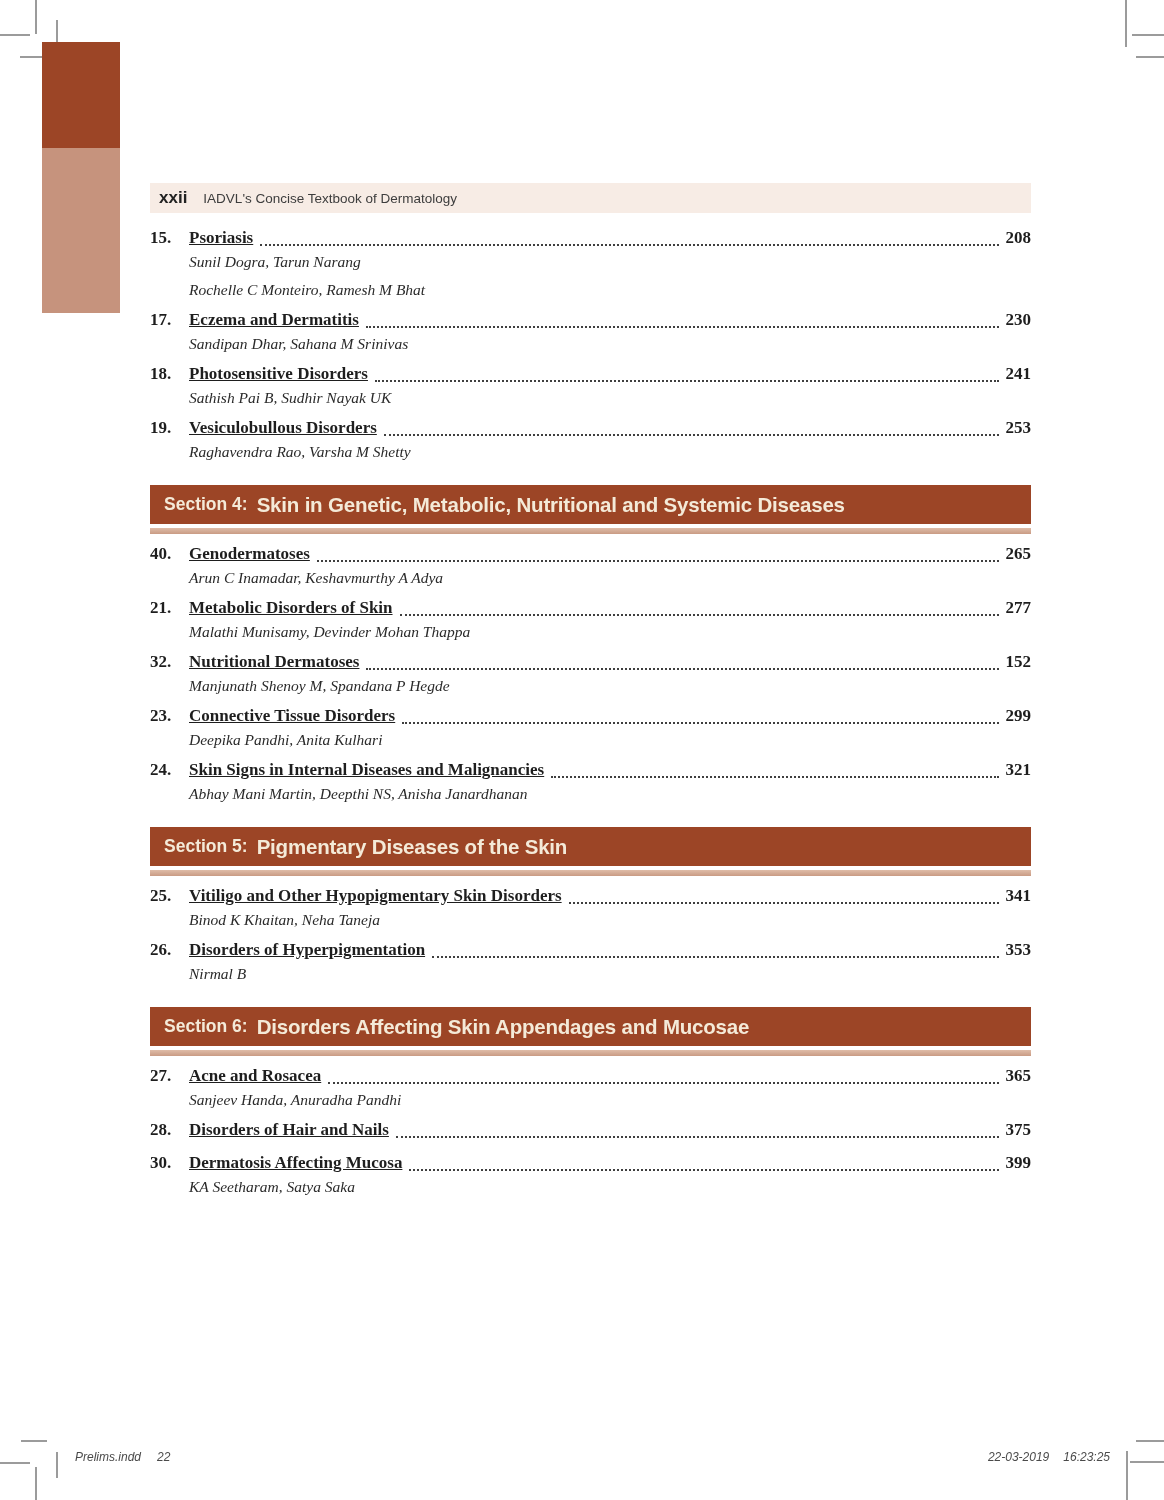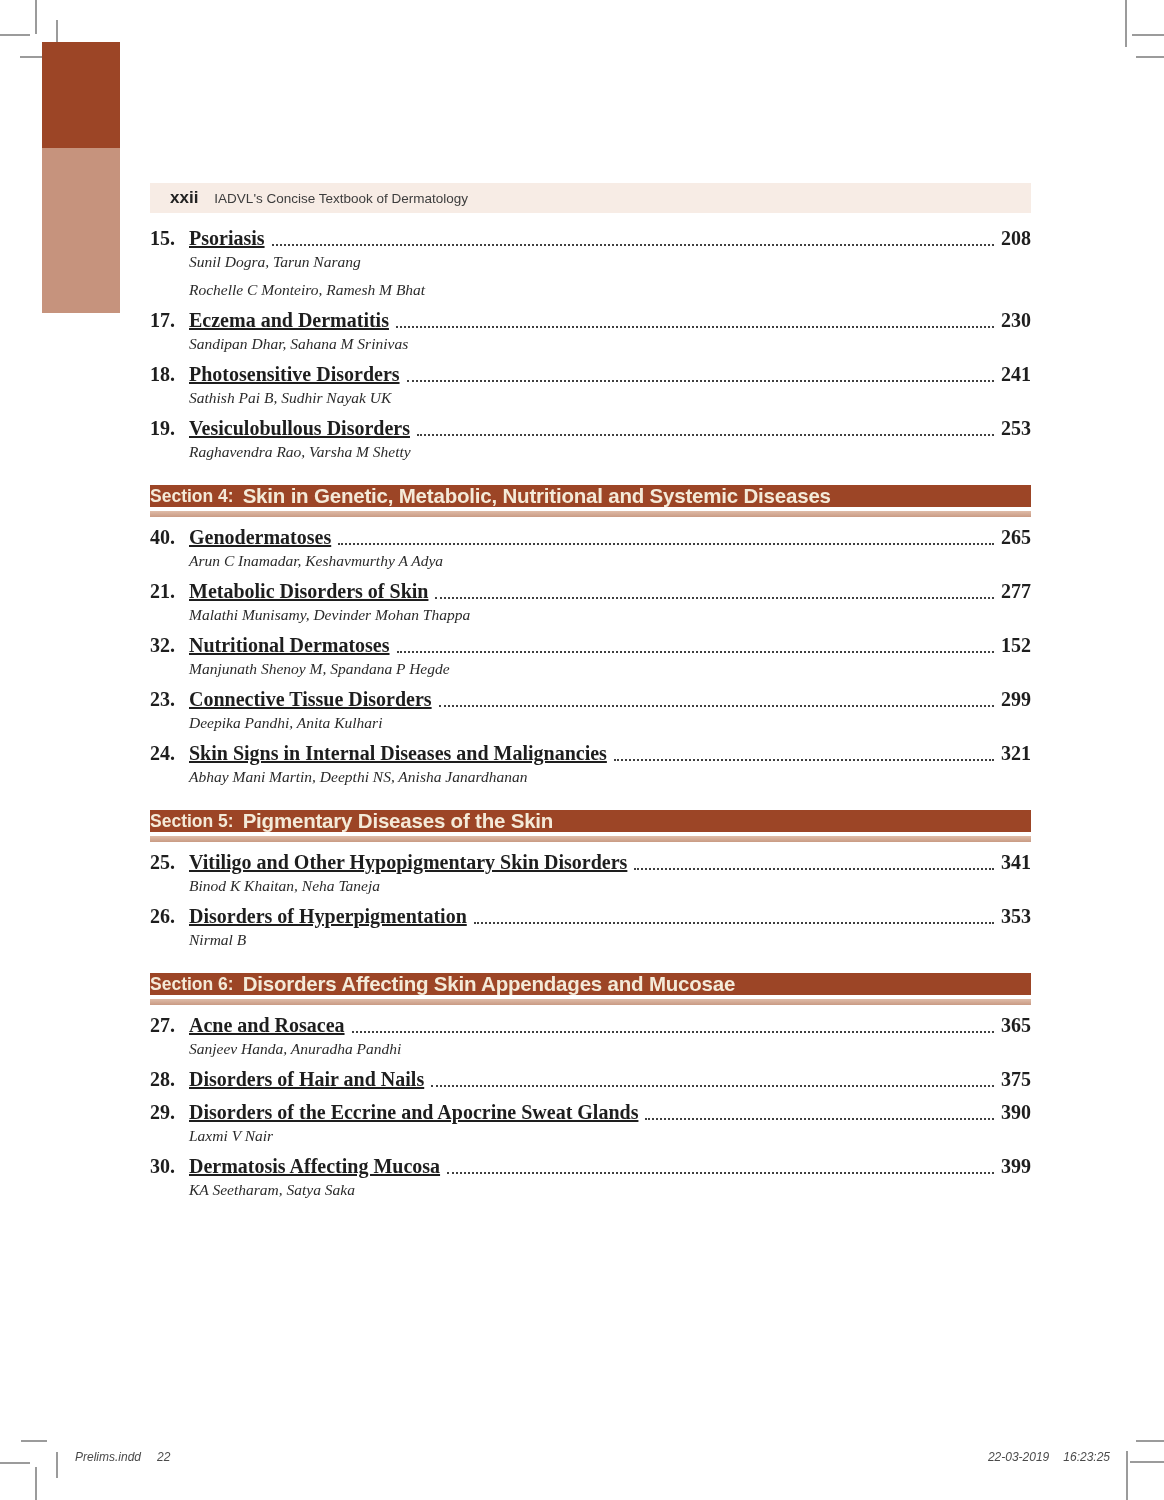--- a/index.html
+++ b/index.html
@@ -10,48 +10,48 @@
   
   .crop{position:absolute;background:#9b9b9b;}
   
   .tab-dark{position:absolute;left:42px;top:42px;width:78px;height:106px;background:#9c4526;}
   .tab-light{position:absolute;left:42px;top:148px;width:78px;height:165px;background:#c6937d;}
 
   .content{position:absolute;left:150px;top:183px;width:881px;}
 
   .running-header{
     height:30px;background:#f7ece5;display:flex;align-items:center;
-    padding-left:20px;box-sizing:border-box;
+    padding-left:9px;box-sizing:border-box;
     font-family:"Liberation Sans", sans-serif;
   }
   .running-header .pgnum{font-size:17px;font-weight:700;color:#222;margin-right:16px;}
   .running-header .booktitle{font-size:13.5px;color:#3d3d3d;}
 
   .toc{margin-top:13px;}
 
   .entry{margin-bottom:9px;}
   .entry-line{
     display:flex;align-items:flex-end;
-    font-weight:700;font-size:20px;line-height:24px;color:#1e1e1e;
+    font-weight:700;font-size:17px;line-height:24px;color:#1e1e1e;
   }
   .entry-line .num{flex:none;width:39px;}
   .entry-line .title{flex:none;padding-right:7px;white-space:nowrap;text-decoration:underline;}
   .entry-line .leader{
     flex:1;height:0;border-bottom:2px dotted #3f3f3f;
     margin:0 7px 4px 0;
   }
   .entry-line .pageno{flex:none;}
   .authors{
     margin-left:39px;margin-top:2px;
     font-style:italic;font-size:15.5px;line-height:19px;color:#2a2a2a;
   }
 
   .section-bar{
-    margin-top:24px;height:22px;background:#9c4526;color:#f4ead8;
-    display:flex;align-items:center;box-sizing:border-box;
+    margin-top:24px;height:39px;background:#9c4526;color:#f4ead8;
+    display:flex;align-items:center;padding-left:14px;box-sizing:border-box;
     font-family:"Liberation Sans", sans-serif;white-space:nowrap;
   }
   .section-bar .slabel{font-size:17.5px;font-weight:700;margin-right:9px;}
   .section-bar .stitle{font-size:20.5px;font-weight:700;letter-spacing:-0.2px;}
   .section-underline{
     margin-top:4px;margin-bottom:8px;height:6px;
     background:linear-gradient(#dfbca8,#c99b84);
   }
 
   .footer{
@@ -240,29 +240,20 @@
 
   <div class="entry">
     <div class="entry-line">
       <span class="num">28.</span>
       <span class="title">Disorders of Hair and Nails</span>
       <span class="leader"></span>
       <span class="pageno">375</span>
     </div>
   </div>
 
-  <div class="entry">
-    <div class="entry-line">
-      <span class="num">29.</span>
-      <span class="title">Disorders of the Eccrine and Apocrine Sweat Glands</span>
-      <span class="leader"></span>
-      <span class="pageno">390</span>
-    </div>
-    <div class="authors">Laxmi V Nair</div>
-  </div>
 
   <div class="entry">
     <div class="entry-line">
       <span class="num">30.</span>
       <span class="title">Dermatosis Affecting Mucosa</span>
       <span class="leader"></span>
       <span class="pageno">399</span>
     </div>
     <div class="authors">KA Seetharam, Satya Saka</div>
   </div>

